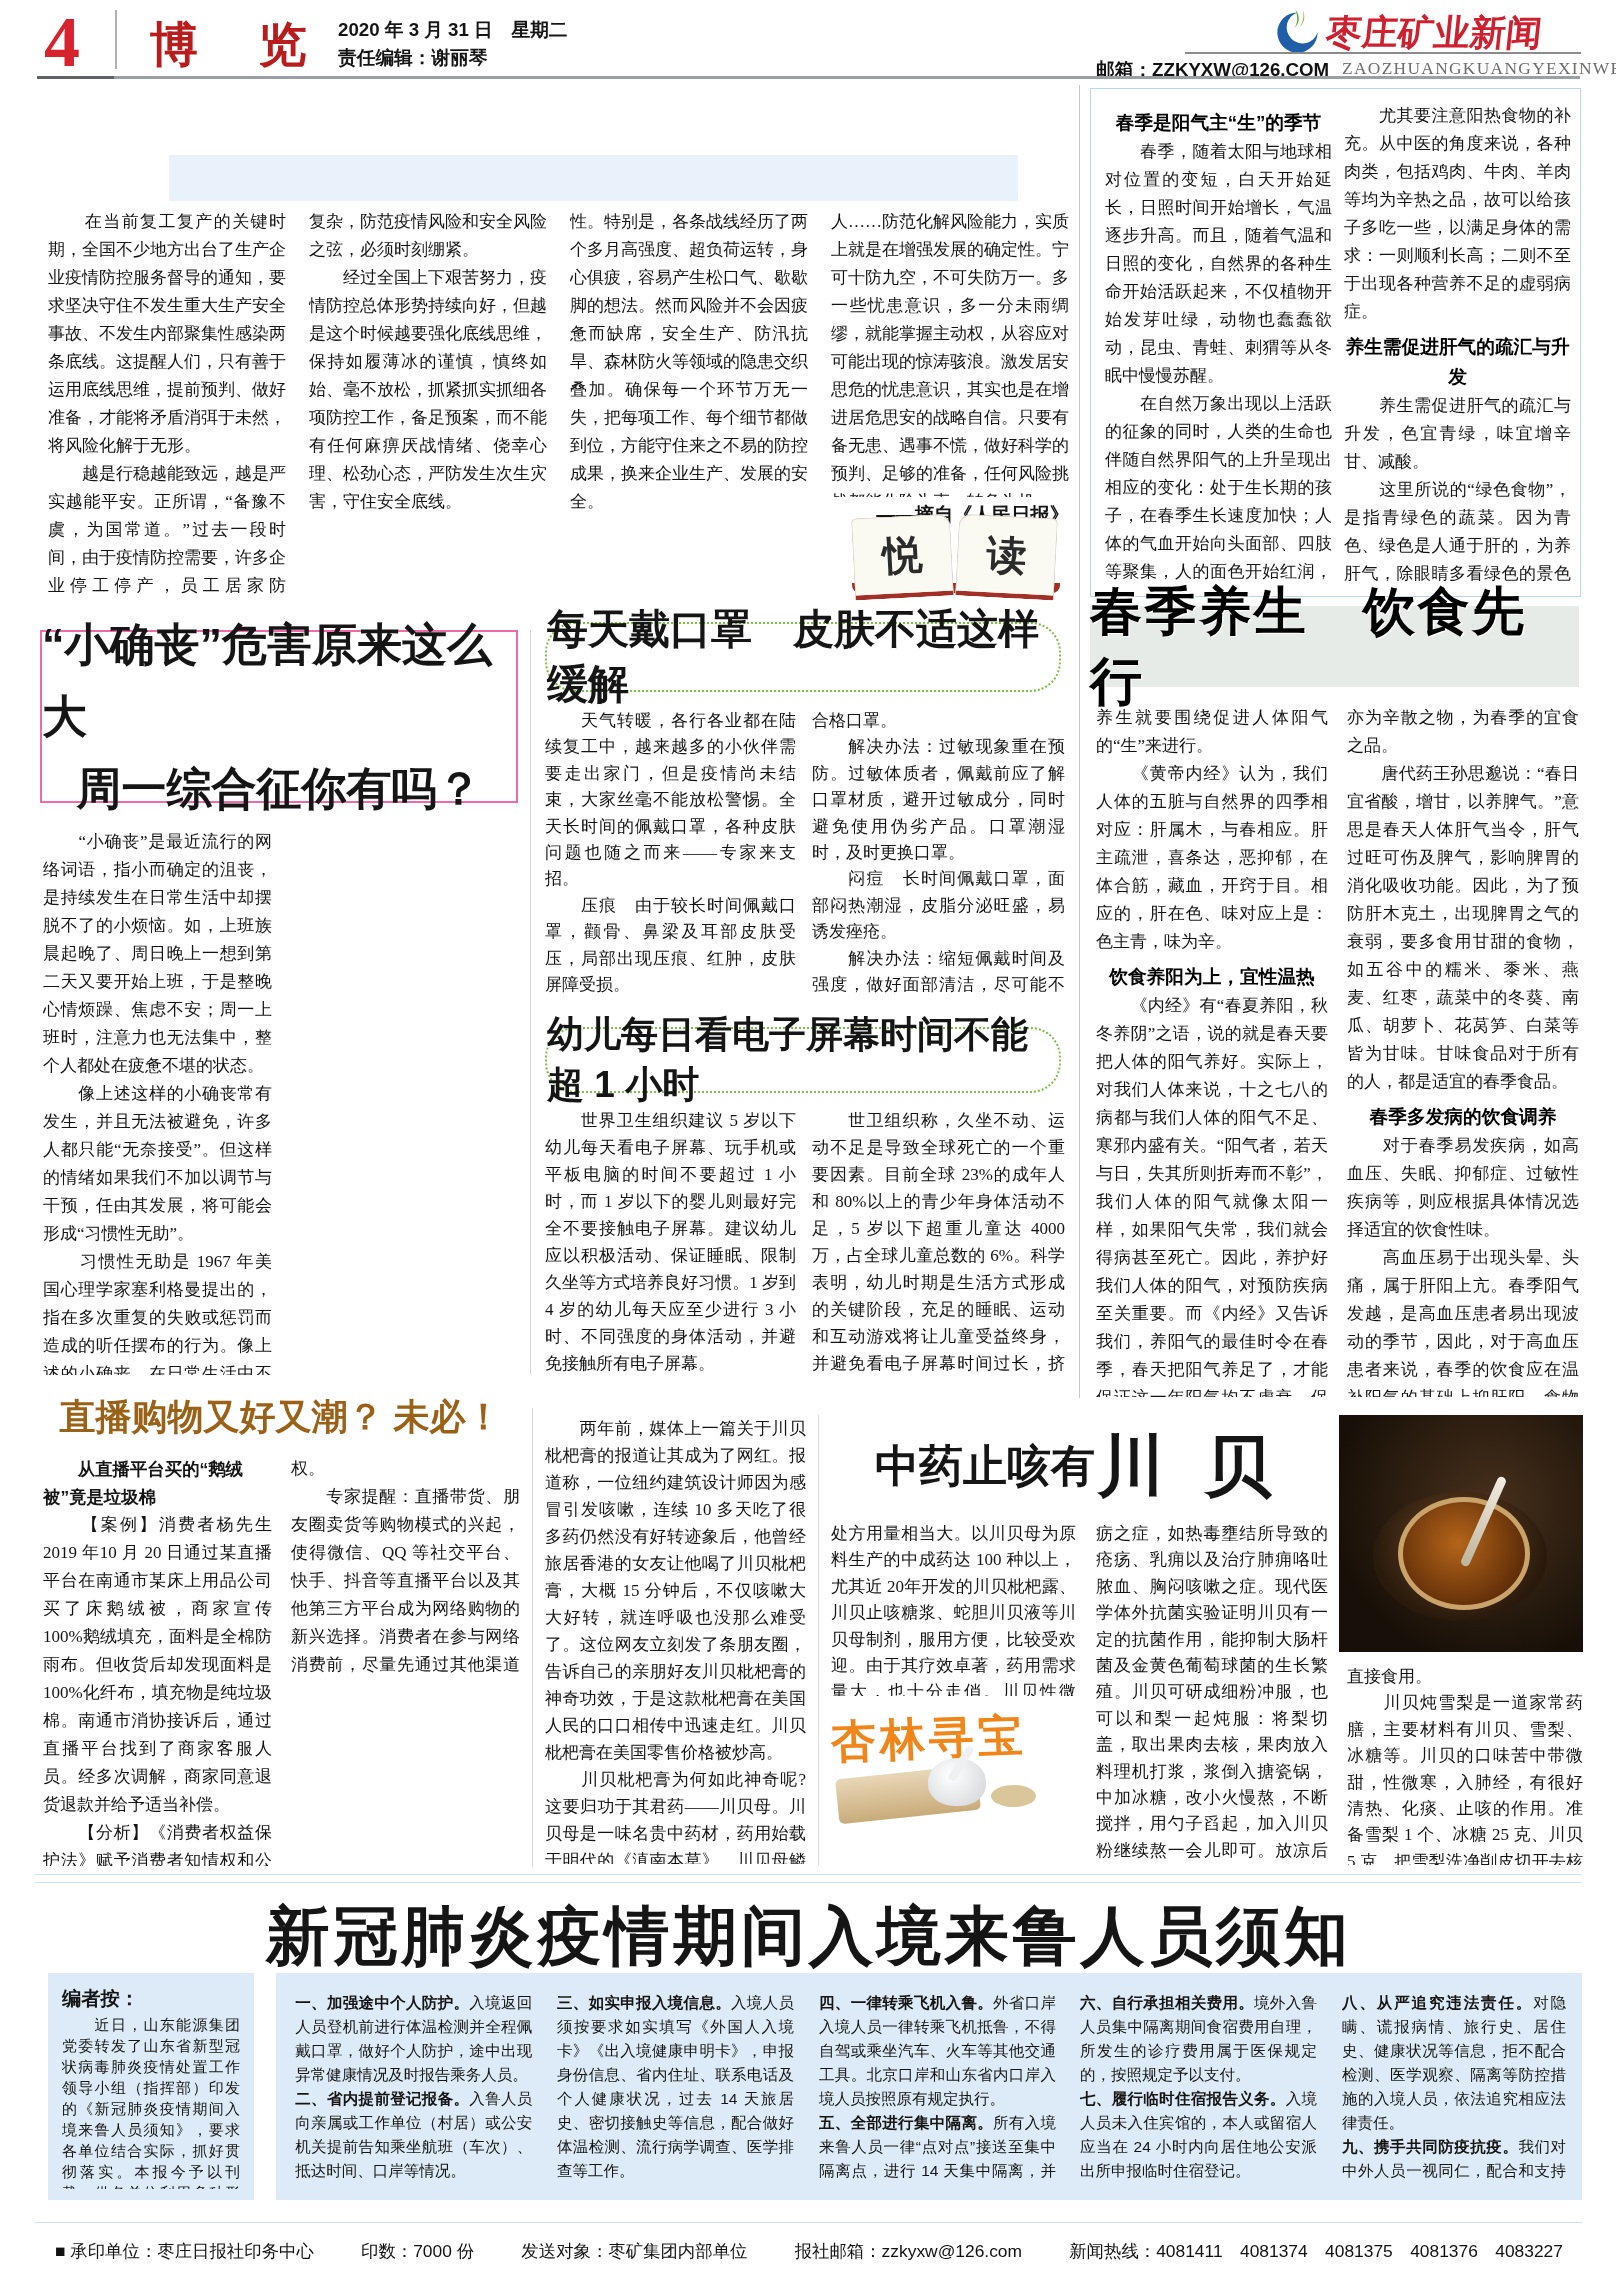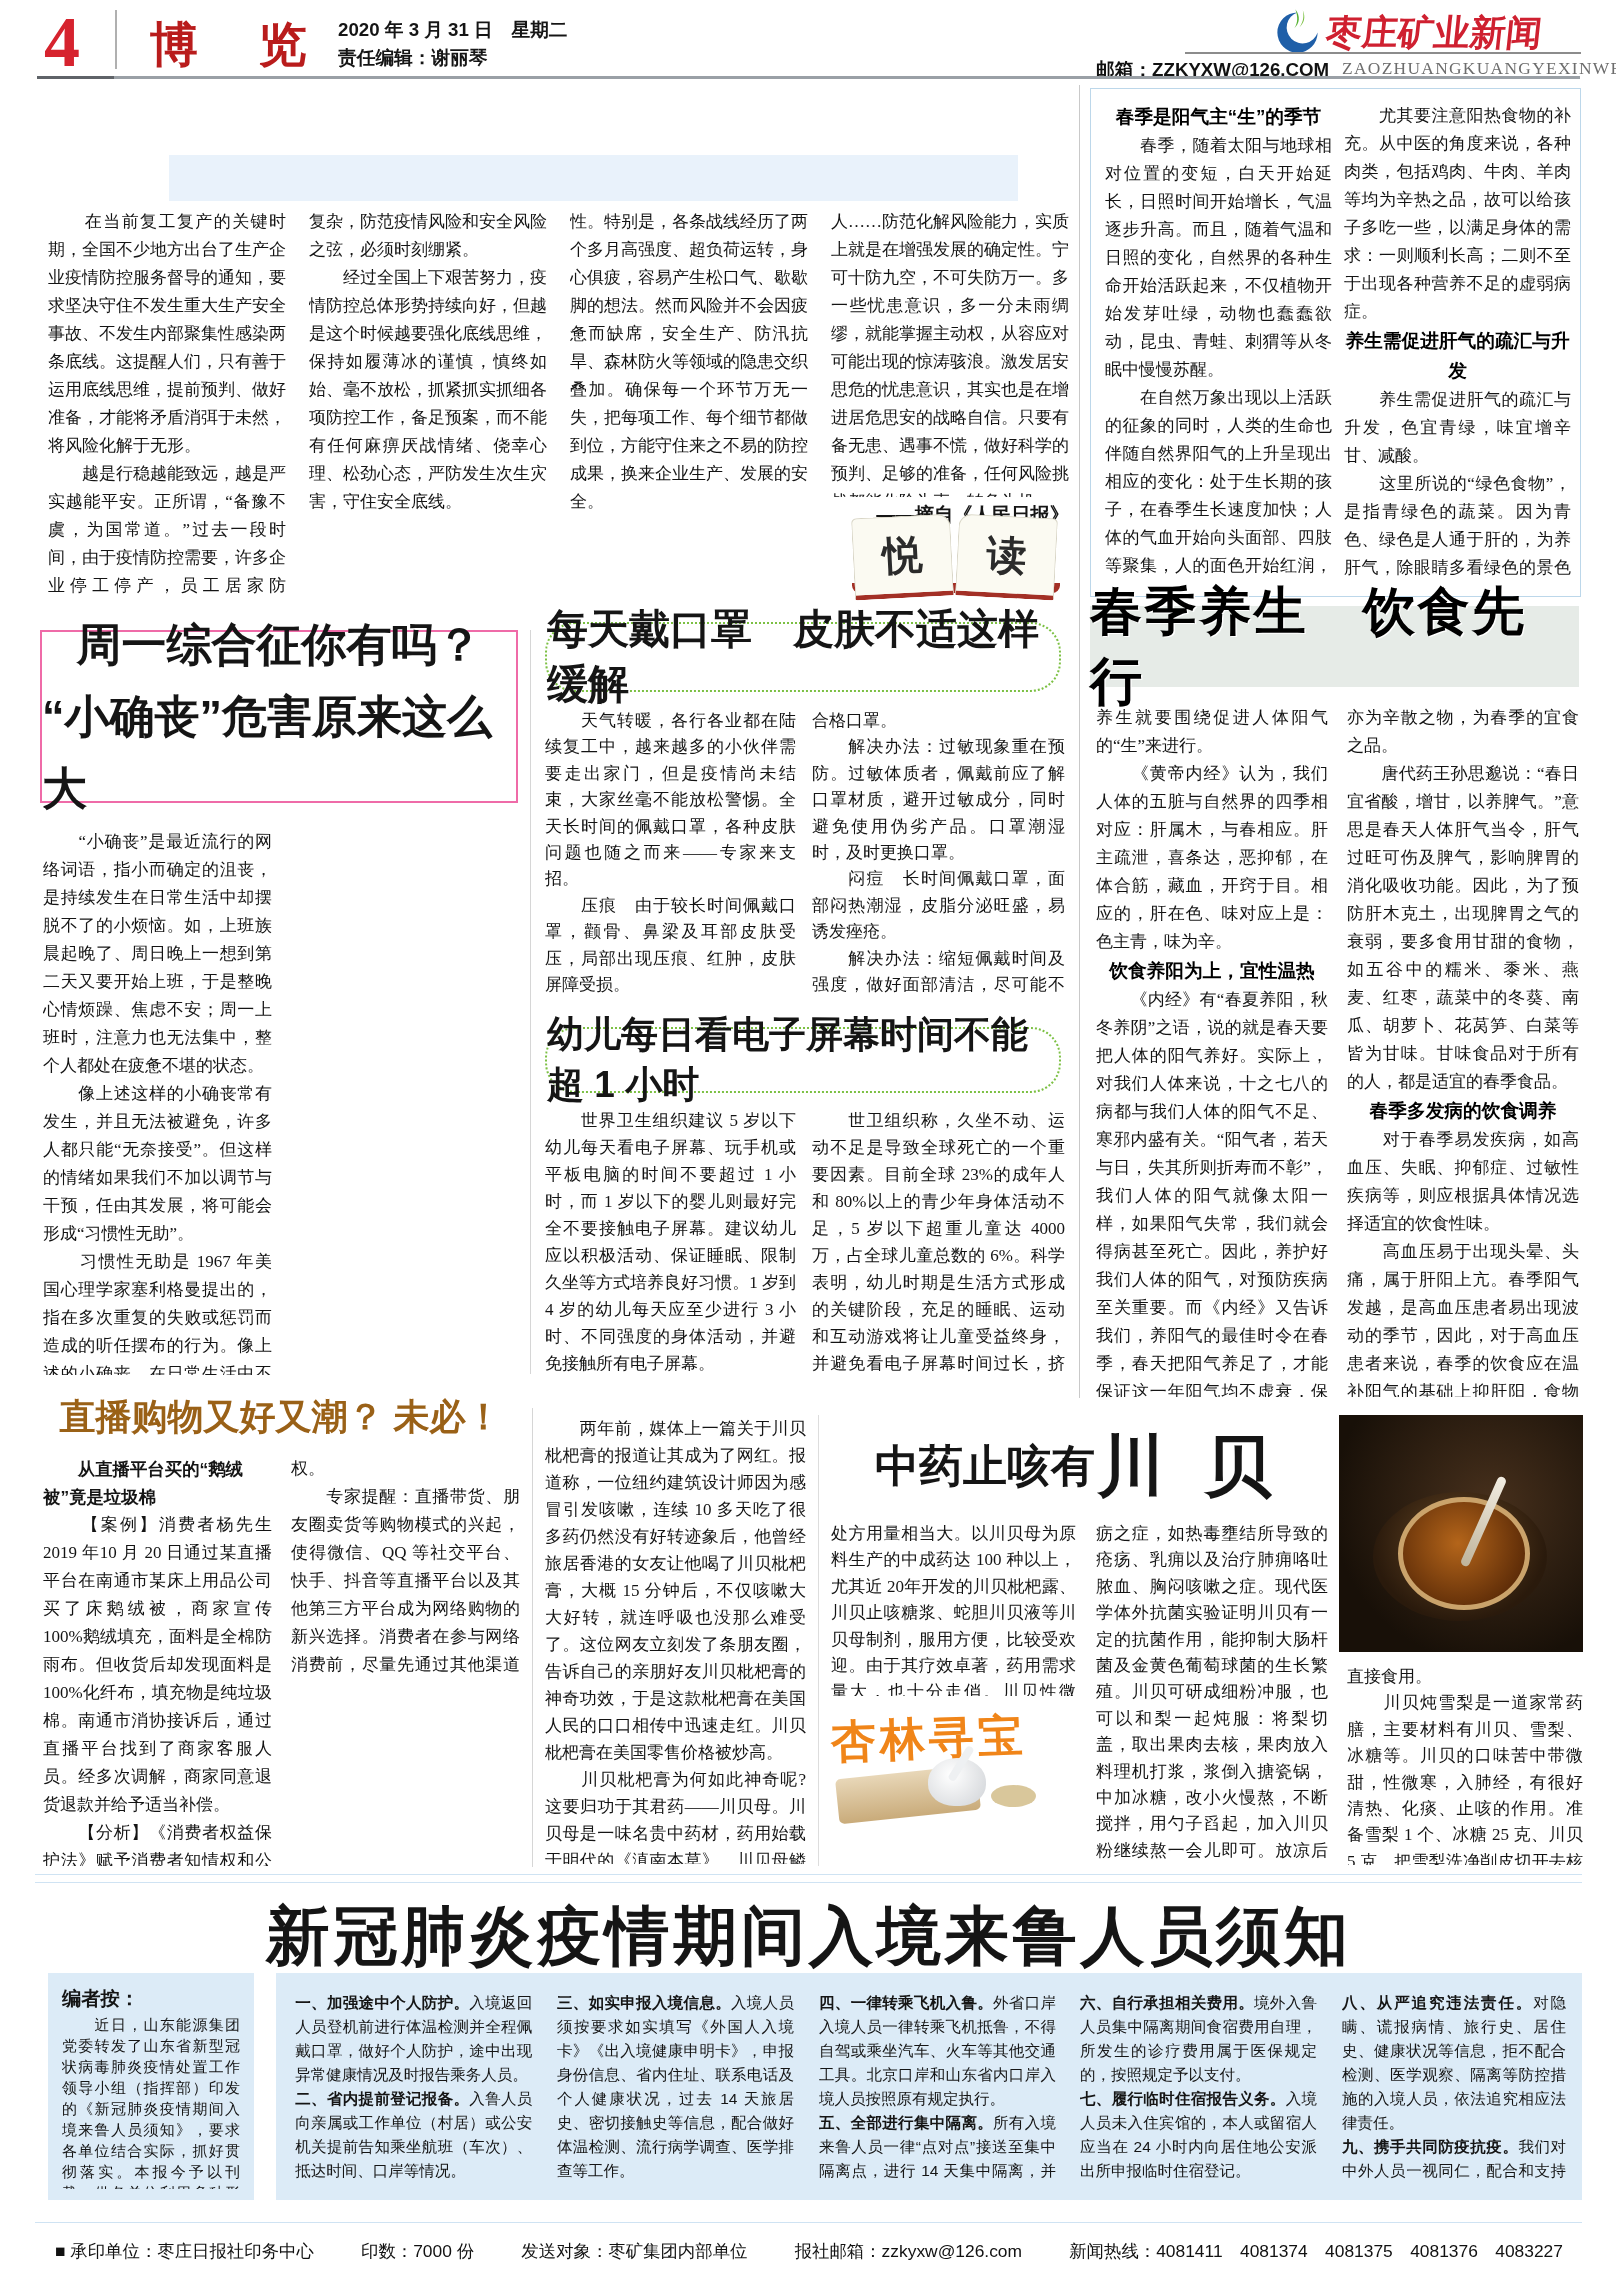--- a/index.html
+++ b/index.html
@@ -15,21 +15,21 @@
   .rule-h{position:absolute;background:#cfe3f3;height:1.3px;left:35px;width:1547px;}
   
   #hdr-num{left:44px;top:1.3px;font-size:72px;font-weight:bold;font-family:"Liberation Serif",serif;}
   #hdr-title{left:150px;top:13px;font-size:48px;font-weight:bold;letter-spacing:6.4px;font-family:"Liberation Serif",serif;}
   #hdr-date{left:338px;top:15.5px;font-size:18.7px;font-weight:bold;line-height:28px;}
   #hdr-brand{left:1326px;top:9px;font-size:36px;font-weight:bold;transform:skewX(-6deg);}
   #hdr-mail{left:1096px;top:57px;font-size:18.7px;font-weight:bold;color:#111;}
   #hdr-eng{left:1342px;top:58px;font-size:17.4px;color:#6d6d6d;letter-spacing:1.3px;}
   
   .headline-serif{font-weight:bold;font-family:"Liberation Serif",serif;color:#000;}
-  .subhead{font-family:"Liberation Sans",sans-serif;font-weight:bold;text-align:center;font-size:18.7px;line-height:30px;color:#000;}
+  .subhead{font-family:"Liberation Sans",sans-serif;font-weight:bold;text-align:center;font-size:18.7px;line-height:30px;color:#000;margin-top:6px;}
   .boxblue{border:1.3px solid #bcd7ea;}
   .bold-lead{font-family:"Liberation Sans",sans-serif;font-weight:bold;font-size:17.4px;line-height:28px;}
   .notice-item b{font-family:"Liberation Sans",sans-serif;}
   
   .page-sheet{position:absolute;width:97px;height:76px;background:#fbfaf2;border:1.3px solid #d8d5c6;
               border-bottom:5.8px solid #a33026;border-radius:5.2px 13px 2.6px 2.6px;
               display:flex;align-items:center;justify-content:center;
               font-family:"Liberation Sans",sans-serif;font-weight:bold;font-size:40px;color:#2b2b2b;}
   .gavel-head{position:absolute;width:97px;height:36px;background:linear-gradient(#a4653a,#6f3d1d);border-radius:9px;transform:rotate(-28deg);}
   .gavel-handle{position:absolute;width:122px;height:10.3px;background:linear-gradient(#b06f41,#7a4423);border-radius:5.2px;transform:rotate(24deg);}
@@ -105,22 +105,22 @@
   </div>
   <div class="abs" style="left:1347px;top:704px;width:232px;height:693px;overflow:hidden;">
     <div class="col" style="position:static;width:232px;">亦为辛散之物，为春季的宜食之品。
 　　唐代药王孙思邈说：“春日宜省酸，增甘，以养脾气。”意思是春天人体肝气当令，肝气过旺可伤及脾气，影响脾胃的消化吸收功能。因此，为了预防肝木克土，出现脾胃之气的衰弱，要多食用甘甜的食物，如五谷中的糯米、黍米、燕麦、红枣，蔬菜中的冬葵、南瓜、胡萝卜、花莴笋、白菜等皆为甘味。甘味食品对于所有的人，都是适宜的春季食品。</div>
     <div class="subhead">春季多发病的饮食调养</div>
     <div class="col" style="position:static;width:232px;">　　对于春季易发疾病，如高血压、失眠、抑郁症、过敏性疾病等，则应根据具体情况选择适宜的饮食性味。
 　　高血压易于出现头晕、头痛，属于肝阳上亢。春季阳气发越，是高血压患者易出现波动的季节，因此，对于高血压患者来说，春季的饮食应在温补阳气的基础上抑肝阳，食物上可选芹菜、菠菜、洋葱等。</div>
   </div>
 
   <div class="abs" style="left:40px;top:630px;width:478px;height:173px;border:2.6px solid #ef6ba8;box-sizing:border-box;display:flex;flex-direction:column;align-items:center;justify-content:center;">
+    <div class="sans" style="font-weight:bold;font-size:45px;line-height:72px;">“小确丧”危害原来这么大</div>
     <div class="sans" style="font-weight:bold;font-size:45px;line-height:72px;">周一综合征你有吗？</div>
-    <div class="sans" style="font-weight:bold;font-size:45px;line-height:72px;">“小确丧”危害原来这么大</div>
   </div>
   <div class="col" style="left:43px;top:828px;width:229px;height:547px;">　　“小确丧”是最近流行的网络词语，指小而确定的沮丧，是持续发生在日常生活中却摆脱不了的小烦恼。如，上班族晨起晚了、周日晚上一想到第二天又要开始上班，于是整晚心情烦躁、焦虑不安；周一上班时，注意力也无法集中，整个人都处在疲惫不堪的状态。
 　　像上述这样的小确丧常有发生，并且无法被避免，许多人都只能“无奈接受”。但这样的情绪如果我们不加以调节与干预，任由其发展，将可能会形成“习惯性无助”。
 　　习惯性无助是 1967 年美国心理学家塞利格曼提出的，指在多次重复的失败或惩罚而造成的听任摆布的行为。像上述的小确丧，在日常生活中不断上演并且挥之不去，让人感觉无力打破，久而久之，极易让人陷入习惯性无助。</div>
 
   <div class="rule-v" style="left:530px;top:630px;height:744px;background:#d6d6d6;"></div>
 
   <div class="abs" style="left:545px;top:622px;width:516px;height:70px;border:2.6px dotted #7cc043;border-radius:30px;box-sizing:border-box;display:flex;align-items:center;justify-content:flex-end;">
     <div class="sans" style="font-weight:bold;font-size:41px;">每天戴口罩　皮肤不适这样缓解</div>
   </div>

